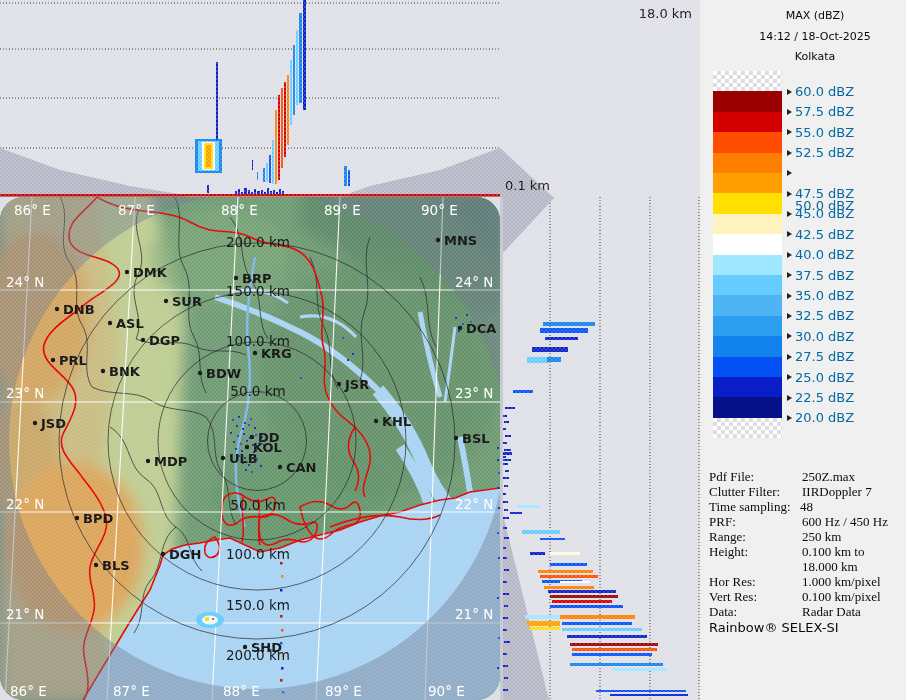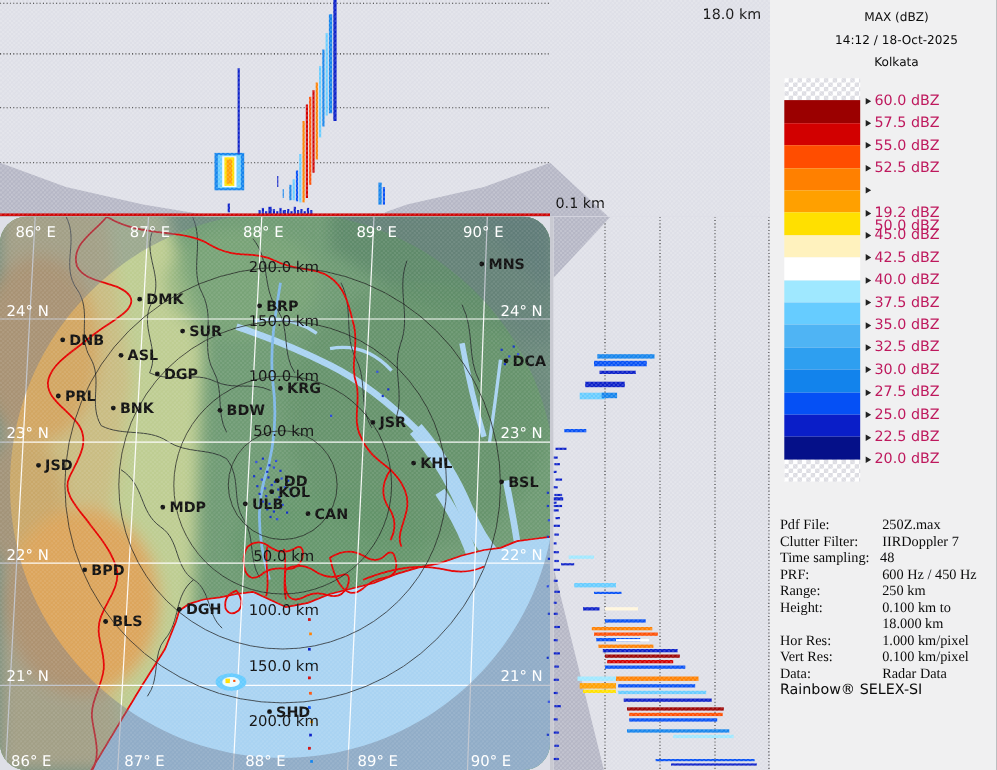--- a/index.html
+++ b/index.html
@@ -17,21 +17,21 @@
     background-image:linear-gradient(45deg,rgba(255,255,255,.18) 25%,transparent 25%,transparent 75%,rgba(255,255,255,.18) 75%),
                      linear-gradient(45deg,rgba(255,255,255,.18) 25%,transparent 25%,transparent 75%,rgba(255,255,255,.18) 75%);
     background-size:4px 4px;background-position:0 0,2px 2px;}
   #legend-title{position:absolute;left:12px;top:6px;width:206px;text-align:center;
     font-size:11px;line-height:20.5px;color:#0a0a0a;}
   #scale-column{position:absolute;left:13px;top:71px;width:69px;height:368px;}
   .checker{background-image:linear-gradient(45deg,#dcdce2 25%,transparent 25%,transparent 75%,#dcdce2 75%),
                             linear-gradient(45deg,#dcdce2 25%,#ffffff 25%,#ffffff 75%,#dcdce2 75%);
            background-size:8px 8px;background-position:0 0,4px 4px;}
   .band{position:absolute;left:0;width:69px;}
-  .dbz-label{position:absolute;left:95px;height:16px;font-size:13px;line-height:16px;color:#be185d;white-space:nowrap;}
+  .dbz-label{position:absolute;left:95px;height:16px;font-size:13px;line-height:16px;color:#0369a1;white-space:nowrap;}
   .dbz-arrow{position:absolute;left:87px;width:0;height:0;border-left:5px solid #222;
              border-top:3.5px solid transparent;border-bottom:3.5px solid transparent;}
   #metadata{position:absolute;left:0;top:0;width:206px;font-size:13px;color:#0a0a0a;}
   .meta-row{position:absolute;left:0;width:206px;height:15px;line-height:15px;white-space:nowrap;font-family:Liberation Serif, serif;}
   .meta-label{position:absolute;left:9px;}
   .meta-value{position:absolute;left:102px;}
   #legend-footer{position:absolute;left:9px;top:620px;font-size:13px;color:#0a0a0a;white-space:nowrap;}
   .axis-label{position:absolute;font-size:13px;color:#0a0a0a;white-space:nowrap;}
   #height-max-label{right:8px;top:6px;}
   #height-min-label{left:5px;top:178px;}
@@ -489,21 +489,21 @@
         <span class="dbz-label" style="top: 84px;">60.0 dBZ</span>
         <span class="dbz-arrow" style="top: 108.9px;"></span>
         <span class="dbz-label" style="top: 104.4px;">57.5 dBZ</span>
         <span class="dbz-arrow" style="top: 129.3px;"></span>
         <span class="dbz-label" style="top: 124.8px;">55.0 dBZ</span>
         <span class="dbz-arrow" style="top: 149.7px;"></span>
         <span class="dbz-label" style="top: 145.2px;">52.5 dBZ</span>
         <span class="dbz-arrow" style="top: 170.1px;"></span>
         <span class="dbz-label" style="top: 165.6px; margin-top: 32px;">50.0 dBZ</span>
         <span class="dbz-arrow" style="top: 190.5px;"></span>
-        <span class="dbz-label" style="top: 186px;">19.2 dBZ</span>
+        <span class="dbz-label" style="top: 186px;">47.5 dBZ</span>
         <span class="dbz-arrow" style="top: 210.9px;"></span>
         <span class="dbz-label" style="top: 206.4px;">45.0 dBZ</span>
         <span class="dbz-arrow" style="top: 231.3px;"></span>
         <span class="dbz-label" style="top: 226.8px;">42.5 dBZ</span>
         <span class="dbz-arrow" style="top: 251.7px;"></span>
         <span class="dbz-label" style="top: 247.2px;">40.0 dBZ</span>
         <span class="dbz-arrow" style="top: 272.1px;"></span>
         <span class="dbz-label" style="top: 267.6px;">37.5 dBZ</span>
         <span class="dbz-arrow" style="top: 292.5px;"></span>
         <span class="dbz-label" style="top: 288px;">35.0 dBZ</span>

